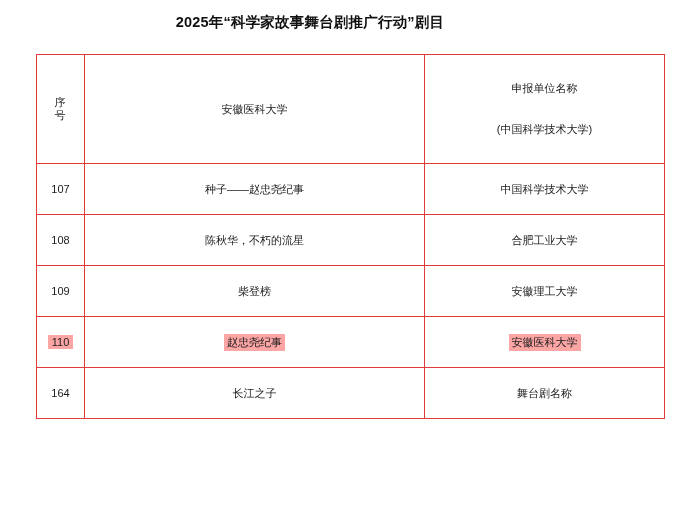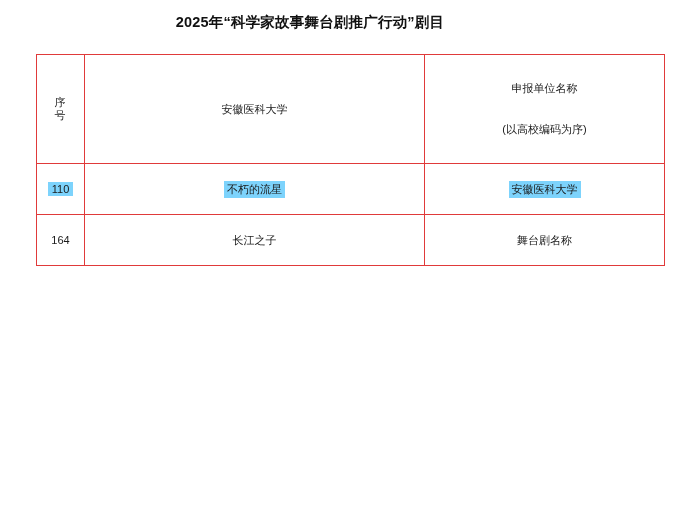--- a/index.html
+++ b/index.html
@@ -67,21 +67,21 @@
     display: block;
     margin-bottom: 26px;
   }
   .head-unit-line2 {
     display: block;
   }
   .data-row td {
     height: 50px;
   }
   .hl {
-    background: #7dd3fc;
+    background: #fca5a5;
     display: inline-block;
     padding: 1px 3px;
   }
   .idx-cell .hl {
     padding: 1px 4px;
   }
 </style>
 </head>
 <body>
 
@@ -98,30 +98,45 @@
       </colgroup>
       <tbody>
         <tr class="head-row">
           <td class="head-index">
             <span class="ch">序</span>
             <span class="ch">号</span>
           </td>
           <td class="head-play">安徽医科大学</td>
           <td class="head-unit">
             <span class="head-unit-line1">申报单位名称</span>
-            <span class="head-unit-line2">(以高校编码为序)</span>
+            <span class="head-unit-line2">(中国科学技术大学)</span>
           </td>
         </tr>
 
+        <tr class="data-row">
+          <td class="idx-cell">107</td>
+          <td>种子——赵忠尧纪事</td>
+          <td>中国科学技术大学</td>
+        </tr>
 
+        <tr class="data-row">
+          <td class="idx-cell">108</td>
+          <td>陈秋华，不朽的流星</td>
+          <td>合肥工业大学</td>
+        </tr>
 
+        <tr class="data-row">
+          <td class="idx-cell">109</td>
+          <td>柴登榜</td>
+          <td>安徽理工大学</td>
+        </tr>
 
         <tr class="data-row">
           <td class="idx-cell"><span class="hl">110</span></td>
-          <td><span class="hl">不朽的流星</span></td>
+          <td><span class="hl">赵忠尧纪事</span></td>
           <td><span class="hl">安徽医科大学</span></td>
         </tr>
 
 
         <tr class="data-row">
           <td class="idx-cell">164</td>
           <td>长江之子</td>
           <td>舞台剧名称</td>
         </tr>
 

